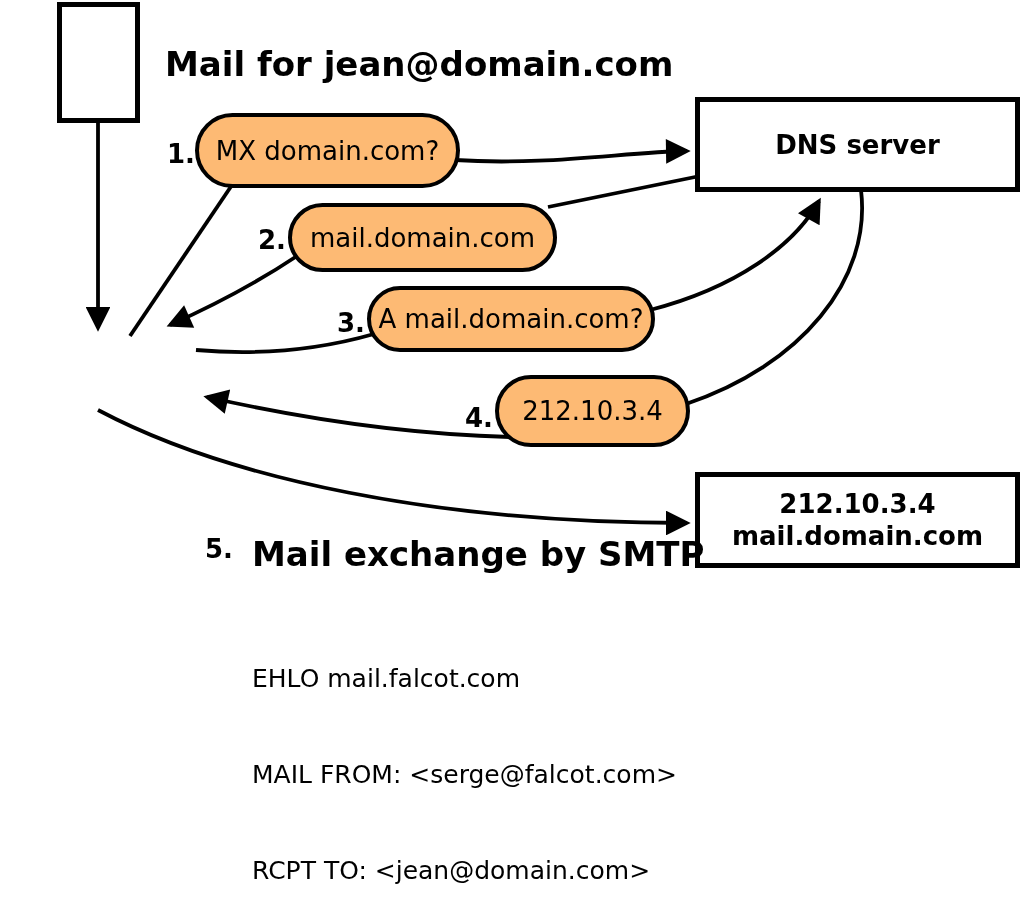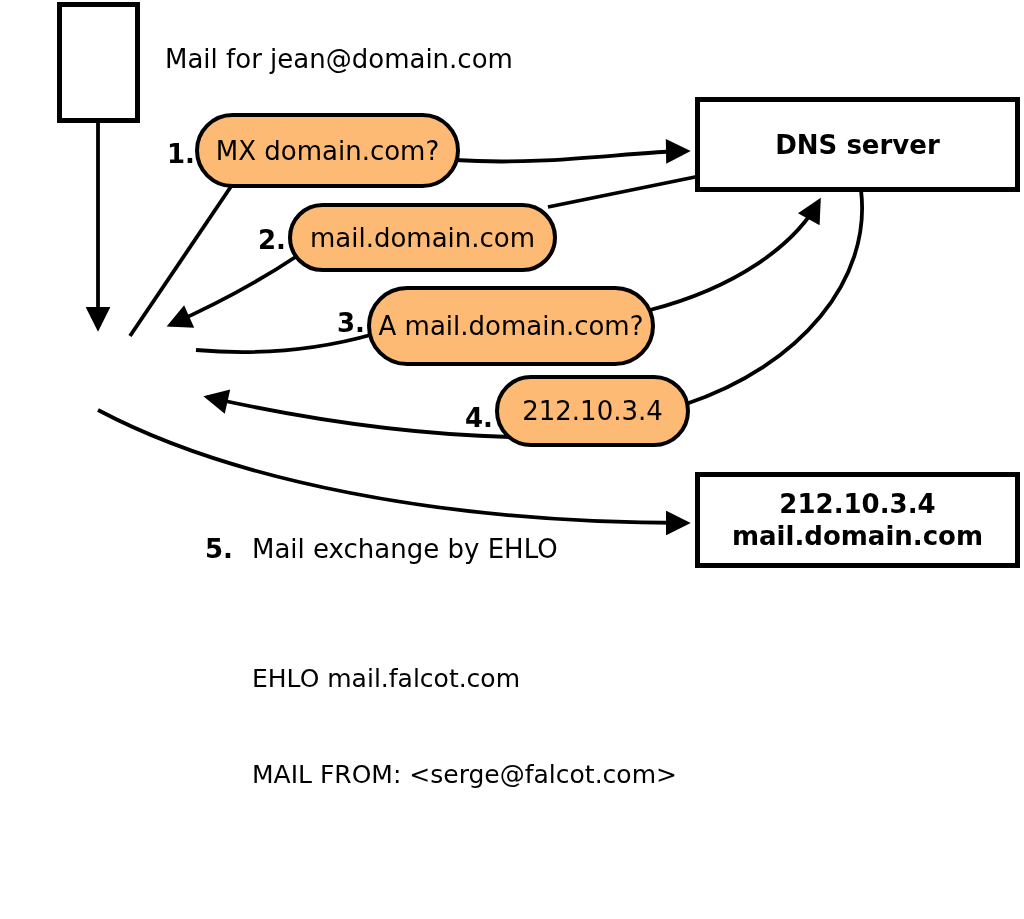--- a/index.html
+++ b/index.html
@@ -50,22 +50,23 @@
   }
   .stepnum {
     position: absolute;
     font-size: 26px;
     font-weight: bold;
     text-align: right;
     white-space: nowrap;
   }
   .freetext {
     position: absolute;
-    font-size: 26px;
+    font-size: 34px;
     white-space: nowrap;
+    font-weight: bold;
   }
   .smtp-block {
     position: absolute;
     left: 252px;
     top: 599px;
     font-size: 25px;
     line-height: 32px;
     white-space: pre;
   }
   .smtp-line {
@@ -118,35 +119,36 @@
   <div class="pill" style="left:195px; top:113px; width:265px; height:75px;">
     <span>MX domain.com?</span>
   </div>
 
   <div class="stepnum" style="left:230px; top:225px; width:56px;">2.</div>
   <div class="pill" style="left:288px; top:203px; width:269px; height:69px;">
     <span>mail.domain.com</span>
   </div>
 
   <div class="stepnum" style="left:309px; top:308px; width:56px;">3.</div>
-  <div class="pill" style="left:367px; top:286px; width:288px; height:80px;">
+  <div class="pill" style="left:367px; top:286px; width:288px; height:66px;">
     <span>A mail.domain.com?</span>
   </div>
 
   <div class="stepnum" style="left:437px; top:403px; width:56px;">4.</div>
   <div class="pill" style="left:495px; top:375px; width:195px; height:72px;">
     <span>212.10.3.4</span>
   </div>
 
   <div class="stepnum" style="left:151px; top:534px; width:82px;">5.</div>
-  <div class="freetext" style="left:252px; top:534px;">Mail exchange by EHLO</div>
+  <div class="freetext" style="left:252px; top:534px;">Mail exchange by SMTP</div>
 
   <div class="smtp-block">
     <div class="smtp-line">EHLO mail.falcot.com</div>
     <div class="smtp-line">MAIL FROM: &lt;serge@falcot.com&gt;</div>
+    <div class="smtp-line">RCPT TO: &lt;jean@domain.com&gt;</div>
     
     
     
     
     
     
     
   </div>
 
 </div>

